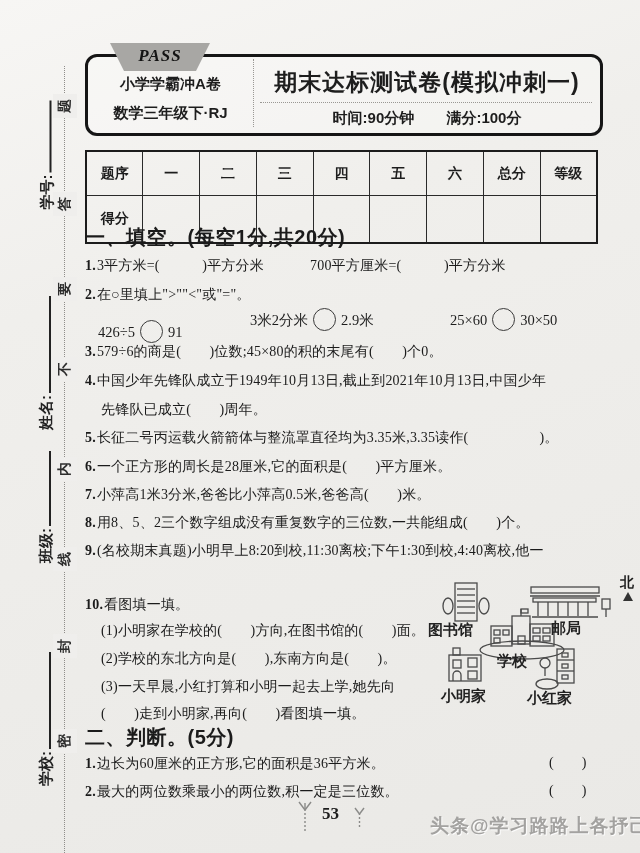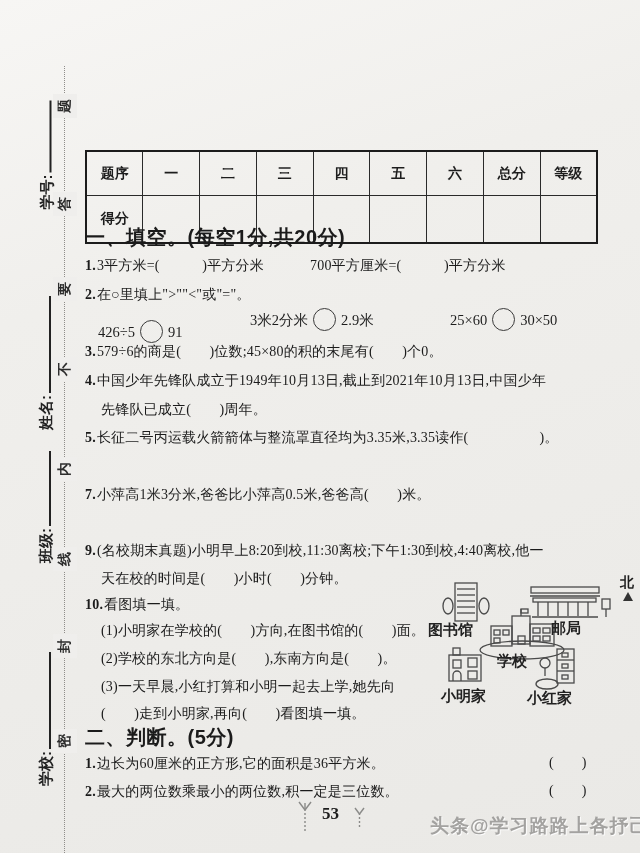--- a/index.html
+++ b/index.html
@@ -99,20 +99,32 @@
   <div class="side-label" style="left:-29px;top:346px;width:148px">
     <span>姓名:</span><i class="blank-line" style="width:97px"></i>
   </div>
   <div class="side-label" style="left:-18px;top:490px;width:126px">
     <span>班级:</span><i class="blank-line" style="width:75px"></i>
   </div>
   <div class="side-label" style="left:-29px;top:702px;width:148px">
     <span>学校:</span><i class="blank-line" style="width:97px"></i>
   </div>
 
+  <div class="head-box">
+    <div class="pass-badge">PASS</div>
+    <div class="head-series">小学学霸冲A卷</div>
+    <div class="head-subject">数学三年级下·RJ</div>
+    <div class="head-vdiv"></div>
+    <div class="head-title">期末达标测试卷(模拟冲刺一)</div>
+    <div class="head-hdiv"></div>
+    <div class="head-meta">
+      <span>时间:90分钟</span>
+      <span>满分:100分</span>
+    </div>
+  </div>
 
   <table class="score-table">
     <tbody>
         <tr>
       <th>题序</th>
       <th>一</th>
       <th>二</th>
       <th>三</th>
       <th>四</th>
       <th>五</th>
@@ -158,27 +170,32 @@
   <div class="line" style="left:85px;top:342px">
     <b class="no">3.</b><span>579÷6的商是(　　)位数;45×80的积的末尾有(　　)个0。</span>
   </div>
   <div class="line" style="left:85px;top:371px">
     <b class="no">4.</b><span>中国少年先锋队成立于1949年10月13日,截止到2021年10月13日,中国少年</span>
   </div>
   <div class="line" style="left:101px;top:400px">先锋队已成立(　　)周年。</div>
   <div class="line" style="left:85px;top:428px">
     <b class="no">5.</b><span>长征二号丙运载火箭箭体与整流罩直径均为3.35米,3.35读作(　　　　　)。</span>
   </div>
+  <div class="line" style="left:85px;top:457px">
+    <b class="no">6.</b><span>一个正方形的周长是28厘米,它的面积是(　　)平方厘米。</span>
+  </div>
   <div class="line" style="left:85px;top:485px">
     <b class="no">7.</b><span>小萍高1米3分米,爸爸比小萍高0.5米,爸爸高(　　)米。</span>
   </div>
+  <div class="line" style="left:85px;top:513px">
+    <b class="no">8.</b><span>用8、5、2三个数字组成没有重复数字的三位数,一共能组成(　　)个。</span>
+  </div>
   <div class="line" style="left:85px;top:541px">
     <b class="no">9.</b><span>(名校期末真题)小明早上8:20到校,11:30离校;下午1:30到校,4:40离校,他一</span>
   </div>
-  <div class="line" style="left:101px;top:569px">天在校的时间是(　　)小时(　　)分钟。</div>
   <div class="line" style="left:85px;top:595px">
     <b class="no">10.</b><span>看图填一填。</span>
   </div>
   <div class="line" style="left:101px;top:621px">(1)小明家在学校的(　　)方向,在图书馆的(　　)面。</div>
   <div class="line" style="left:101px;top:649px">(2)学校的东北方向是(　　),东南方向是(　　)。</div>
   <div class="line" style="left:101px;top:677px">(3)一天早晨,小红打算和小明一起去上学,她先向</div>
   <div class="line" style="left:101px;top:704px">(　　)走到小明家,再向(　　)看图填一填。</div>
 
   <svg class="map-svg" style="left:435px;top:580px" width="60" height="44" viewBox="0 0 60 44">
     <rect x="20" y="3" width="22" height="38"></rect>

